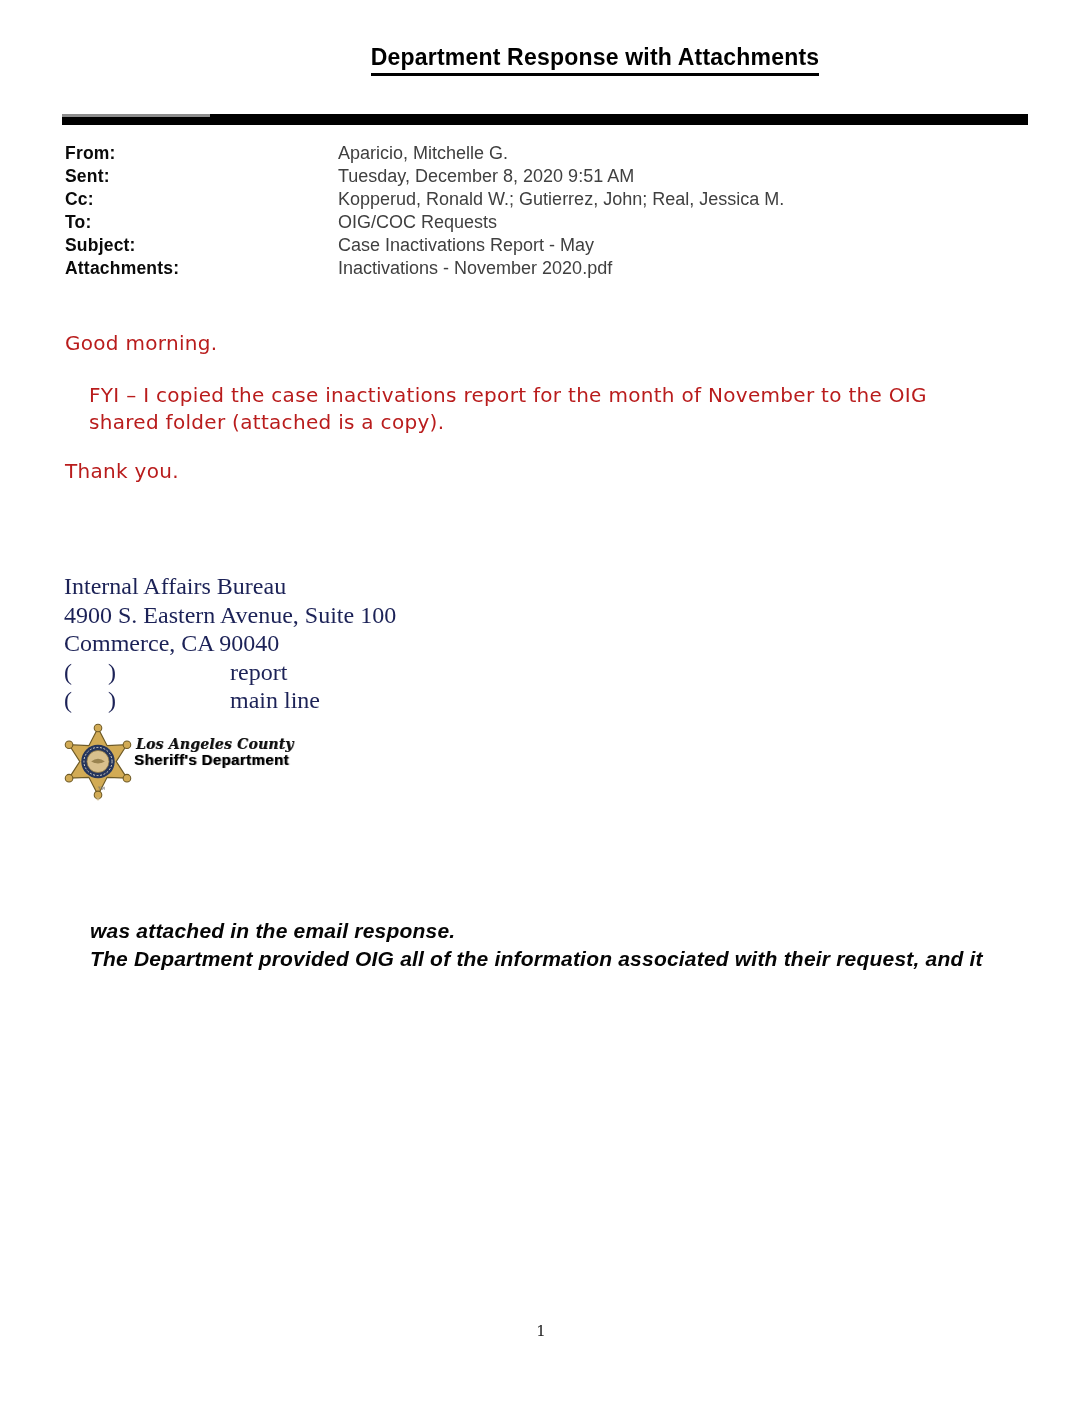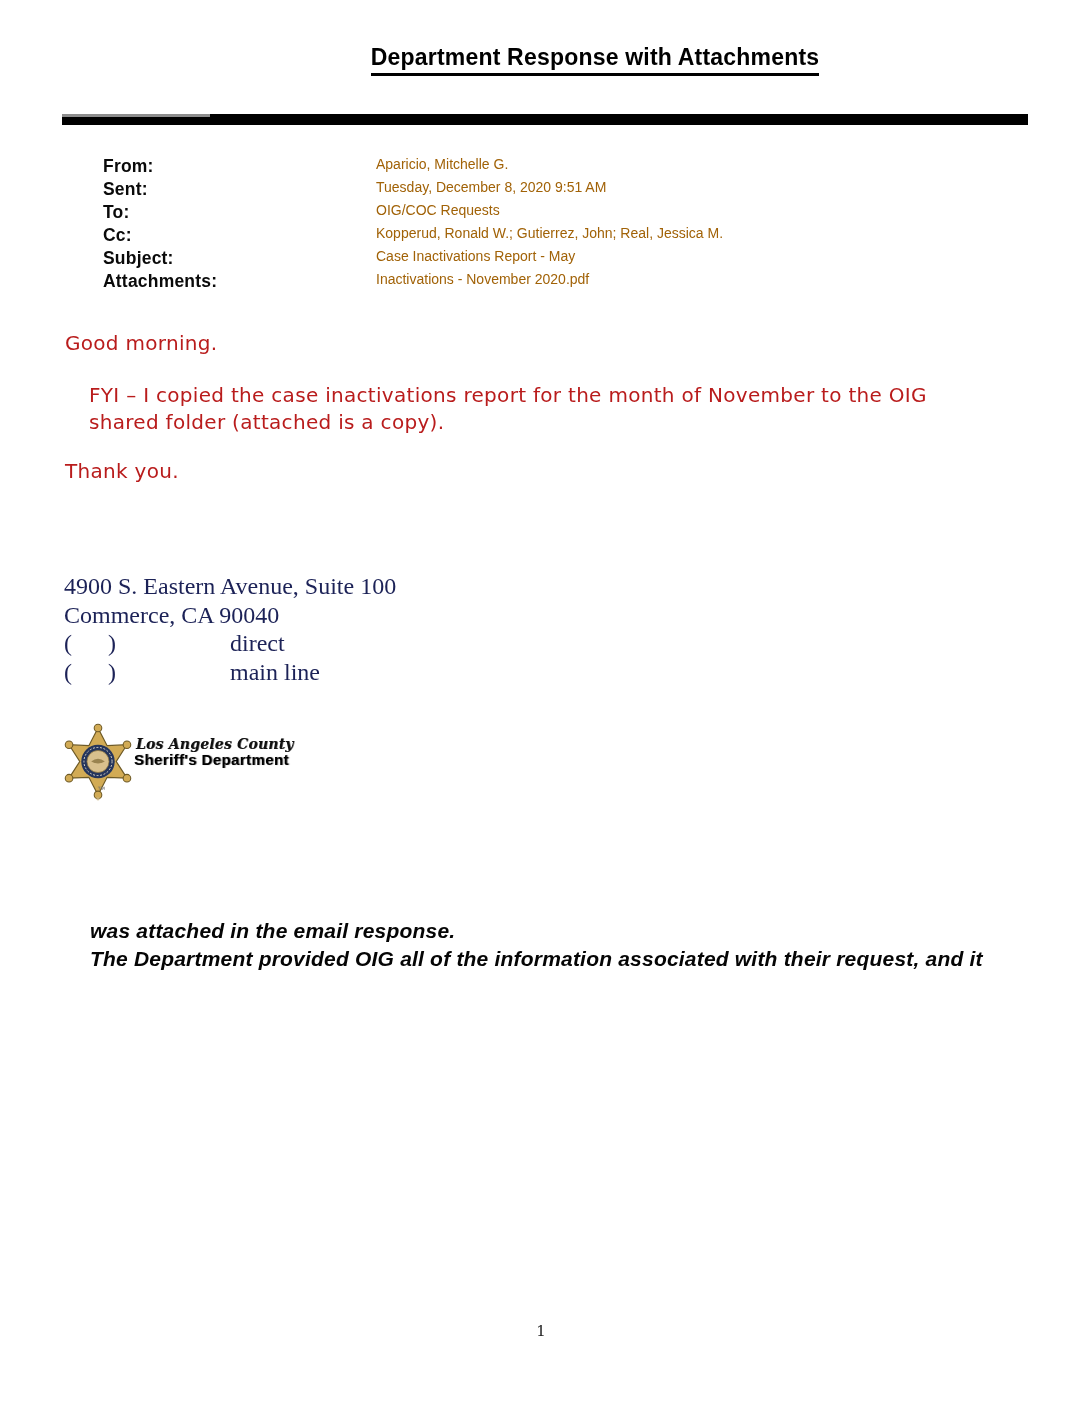--- a/index.html
+++ b/index.html
@@ -23,28 +23,28 @@
     letter-spacing:.2px;
     border-bottom:3px solid #000;
     padding-bottom:2px;
   }
 
   
   .bar{position:absolute;left:62px;top:114px;width:966px;height:11px;background:#000;}
   .bar-notch{position:absolute;left:62px;top:114px;width:148px;height:3px;background:#8d8d8d;}
 
   
-  .email-header{position:absolute;left:65px;top:156px;margin-left:38px;}
+  .email-header{position:absolute;left:65px;top:143px;}
   .hrow{display:flex;height:23px;align-items:flex-start;}
   .hlabel{
     width:273px;flex:0 0 273px;
     font-weight:700;font-size:17.5px;color:#0a0a0a;
     letter-spacing:.2px;
   }
-  .hvalue{font-size:14px;color:#a16207;white-space:nowrap;}
+  .hvalue{font-size:18px;color:#404040;white-space:nowrap;}
 
   
   .navy-sans{
     position:absolute;left:65px;
     font-family:"DejaVu Sans", sans-serif;
     color:#b91c1c;
     font-size:20px;
     letter-spacing:.3px;
   }
   .greeting{top:331px;}
@@ -123,26 +123,26 @@
   <div class="email-header">
     <div class="hrow">
       <span class="hlabel">From:</span>
       <span class="hvalue">Aparicio, Mitchelle G.</span>
     </div>
     <div class="hrow">
       <span class="hlabel">Sent:</span>
       <span class="hvalue">Tuesday, December 8, 2020 9:51 AM</span>
     </div>
     <div class="hrow">
+      <span class="hlabel">Cc:</span>
+      <span class="hvalue">Kopperud, Ronald W.; Gutierrez, John; Real, Jessica M.</span>
+    </div>
+    <div class="hrow">
       <span class="hlabel">To:</span>
       <span class="hvalue">OIG/COC Requests</span>
-    </div>
-    <div class="hrow">
-      <span class="hlabel">Cc:</span>
-      <span class="hvalue">Kopperud, Ronald W.; Gutierrez, John; Real, Jessica M.</span>
     </div>
     <div class="hrow">
       <span class="hlabel">Subject:</span>
       <span class="hvalue">Case Inactivations Report - May</span>
     </div>
     <div class="hrow">
       <span class="hlabel">Attachments:</span>
       <span class="hvalue">Inactivations - November 2020.pdf</span>
     </div>
   </div>
@@ -151,23 +151,24 @@
 
   <div class="navy-sans para">
     <div>FYI – I copied the case inactivations report for the month of November to the OIG</div>
     <div>shared folder (attached is a copy).</div>
   </div>
 
   <div class="navy-sans closing">Thank you.</div>
 
 
   <div class="address">
+    <div>Internal Affairs Bureau</div>
     <div>4900 S. Eastern Avenue, Suite 100</div>
     <div>Commerce, CA 90040</div>
-    <div><span class="ph-red">(      )</span><span>direct</span></div>
+    <div><span class="ph-red">(      )</span><span>report</span></div>
     <div><span class="ph-red">(      )</span><span>main line</span></div>
   </div>
 
   <svg class="logo-badge" viewBox="0 0 100 104" xmlns="http://www.w3.org/2000/svg">
     <polygon points="50,6 62,29.2 88.1,28 74,50 88.1,72 62,70.8 50,94 38,70.8 11.9,72 26,50 11.9,28 38,29.2" fill="#d2ab55" stroke="#6e5a26" stroke-width="1.6"></polygon>
     <circle cx="50" cy="6" r="5" fill="#d2ab55" stroke="#6e5a26" stroke-width="1.4"></circle>
     <circle cx="88.1" cy="28" r="5" fill="#d2ab55" stroke="#6e5a26" stroke-width="1.4"></circle>
     <circle cx="88.1" cy="72" r="5" fill="#d2ab55" stroke="#6e5a26" stroke-width="1.4"></circle>
     <circle cx="50" cy="94" r="5" fill="#d2ab55" stroke="#6e5a26" stroke-width="1.4"></circle>
     <circle cx="11.9" cy="72" r="5" fill="#d2ab55" stroke="#6e5a26" stroke-width="1.4"></circle>

